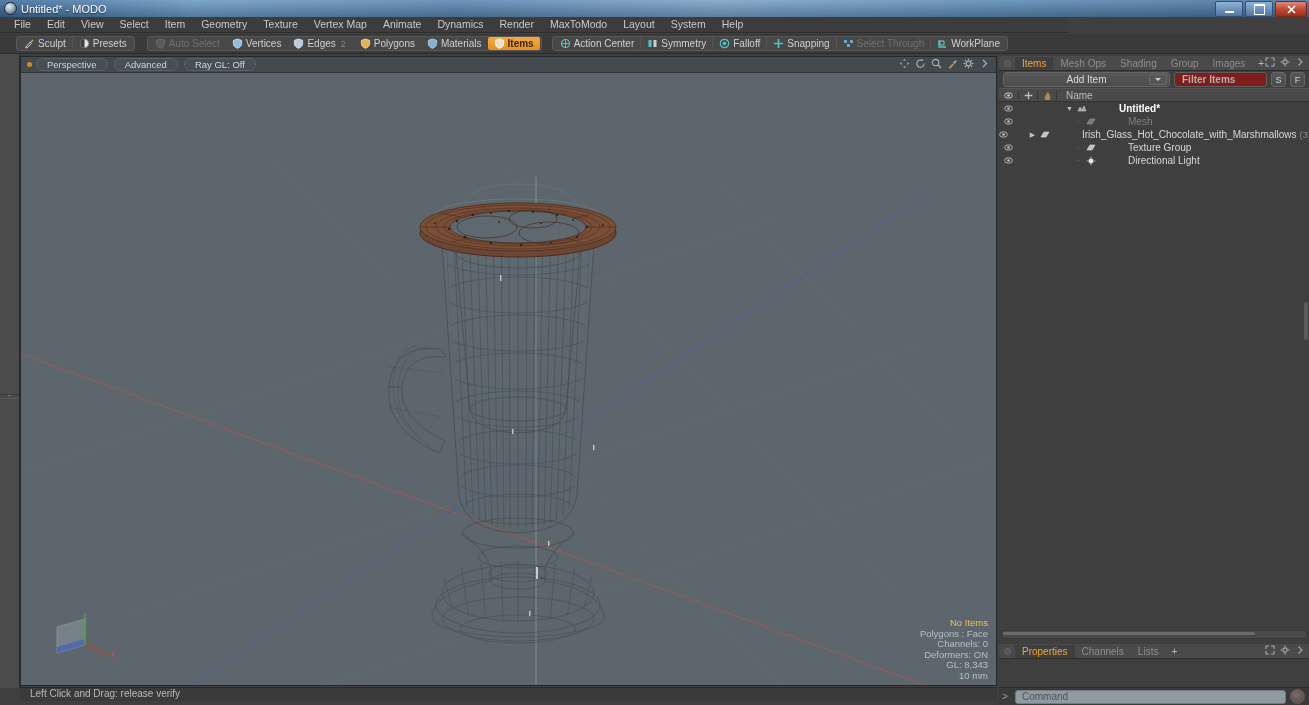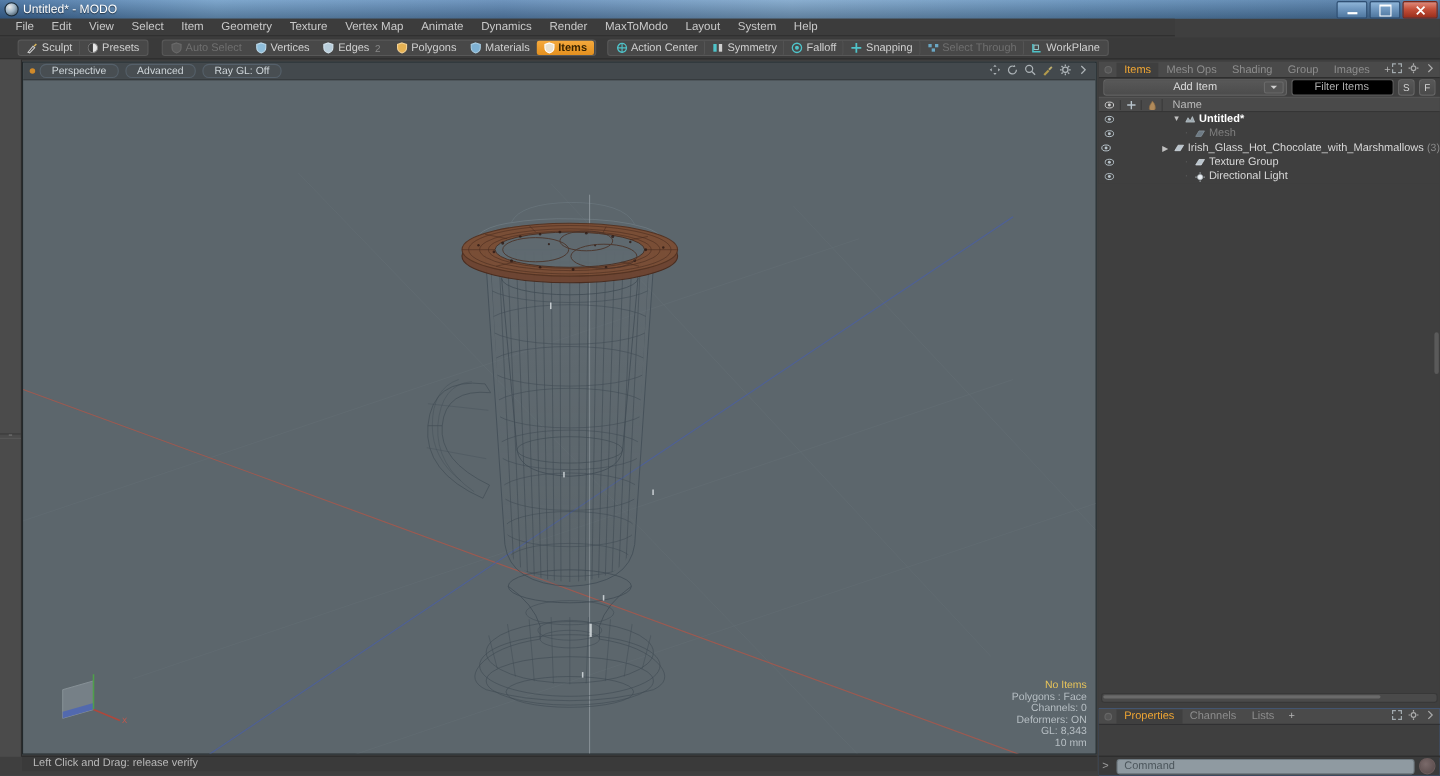--- a/index.html
+++ b/index.html
@@ -178,22 +178,22 @@
   .additem .caret {
     position: absolute; right: 2px; top: 1px; width: 16px; height: 9px;
     background: #555; border: 1px solid #6a6a6a; border-radius: 2px;
     display: flex; align-items: center; justify-content: center;
   }
   .additem .caret i {
     width: 0; height: 0; border-left: 3px solid transparent; border-right: 3px solid transparent;
     border-top: 3px solid #cfcfcf; display: block;
   }
   .filterbox {
-    flex: 1; height: 13px; background: #000000; border: 1px solid #5e5e5e; border-radius: 3px;
-    display: flex; align-items: center; padding-left: 20px; font-size: 10px; color: #aeaeae;
+    flex: 1; height: 13px; background: #7f1d1d; border: 1px solid #5e5e5e; border-radius: 3px;
+    display: flex; align-items: center; padding-left: 7px; font-size: 10px; color: #aeaeae; font-weight: bold;
   }
   .sqbtn {
     width: 13px; height: 13px; flex: none; background: linear-gradient(to bottom,#585858,#4a4a4a);
     border: 1px solid #676767; border-radius: 3px; font-size: 9px; color: #d5d5d5;
     display: flex; align-items: center; justify-content: center;
   }
 
   .listhead {
     display: flex; align-items: center; height: 12px; background: #4a4a4a;
     border-top: 1px solid #565656; border-bottom: 1px solid #343434;
@@ -211,21 +211,21 @@
   .irow .col-rend { width: 18px; display:flex; justify-content:center; }
   .irow .col-name { flex: 1; display: flex; align-items: center; gap: 3px; }
   .eye { width: 9px; height: 9px; }
   .eye svg { display:block; width:9px; height:9px; }
   .twisty {
     width: 9px; text-align: center; font-size: 7px; color: #c0c0c0; flex: none;
   }
   .twisty.none { color: #7d7d7d; }
   .iicon { width: 10px; height: 10px; flex: none; }
   .iicon svg { display: block; width: 10px; height: 10px; }
-  .iname { white-space: nowrap; }
+  .iname { white-space: nowrap; margin-left: 29px; }
   .iname.bold { font-weight: bold; color: #ffffff; }
   .iname.dim { color: #7f7f7f; }
   .icount { color: #8a8a8a; font-size: 9.5px; }
 
   .listscroll {
     position: absolute; left: 2px; right: 2px; top: 574px; height: 7px;
     background: #4a4a4a; border: 1px solid #383838; border-radius: 3px;
   }
   .listscroll .thumb {
     position: absolute; left: 1px; top: 1px; height: 3px; width: 252px;

